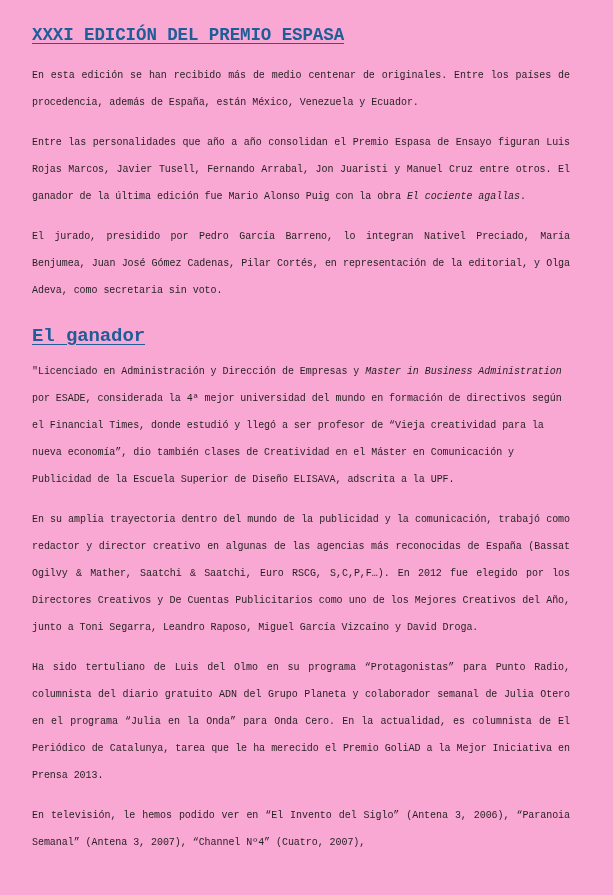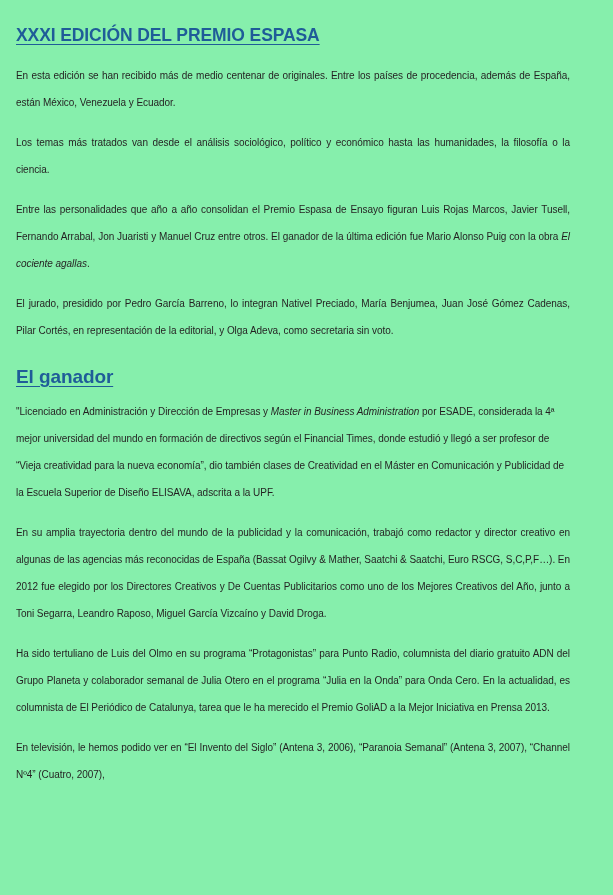--- a/index.html
+++ b/index.html
@@ -11,23 +11,24 @@
     width: 613px;
     height: 895px;
     overflow: hidden;
     font-family: "Liberation Sans", sans-serif;
     color: #231f20;
   }
   .page {
     position: relative;
     width: 613px;
     height: 895px;
-    background: #86efac;
+    background: #f9a8d4;
     box-sizing: border-box;
-    padding: 0 43px 0 16px;
+    padding: 0 43px 0 32px;
+    font-family: Liberation Mono, monospace;
   }
   .doc-body {
     padding-top: 24px;
   }
   h1.section-title {
     font-size: 17.5px;
     line-height: 22px;
     font-weight: bold;
     color: #1f5c98;
     text-decoration: underline;
@@ -66,21 +67,20 @@
 </style>
 </head>
 <body style="background: rgb(255, 255, 255); color: rgb(35, 31, 32);">
 
 <div class="page">
   <div class="doc-body">
 
     <h1 class="section-title" style="color: rgb(31, 92, 152);">XXXI EDICIÓN DEL PREMIO ESPASA</h1>
 
     <p class="para">En esta edición se han recibido más de medio centenar de originales. Entre los países de procedencia, además de España, están México, Venezuela y Ecuador.</p>
-    <p class="para">Los temas más tratados van desde el análisis sociológico, político y económico hasta las humanidades, la filosofía o la ciencia.</p>
     <p class="para">Entre las personalidades que año a año consolidan el Premio Espasa de Ensayo figuran Luis Rojas Marcos, Javier Tusell, Fernando Arrabal, Jon Juaristi y Manuel Cruz entre otros. El ganador de la última edición fue Mario Alonso Puig con la obra <span class="it">El cociente agallas</span>.</p>
     <p class="para">El jurado, presidido por Pedro García Barreno, lo integran Nativel Preciado, María Benjumea, Juan José Gómez Cadenas, Pilar Cortés, en representación de la editorial, y Olga Adeva, como secretaria sin voto.</p>
 
     <h2 class="section-title" style="color: rgb(31, 92, 152);">El ganador</h2>
 
     <p class="para left-align">"Licenciado en Administración y Dirección de Empresas y <span class="it">Master in Business Administration</span> por ESADE, considerada la 4ª mejor universidad del mundo en formación de directivos según el Financial Times, donde estudió y llegó a ser profesor de “Vieja creatividad para la nueva economía”, dio también clases de Creatividad en el Máster en Comunicación y Publicidad de la Escuela Superior de Diseño ELISAVA, adscrita a la UPF.</p>
     <p class="para">En su amplia trayectoria dentro del mundo de la publicidad y la comunicación, trabajó como redactor y director creativo en algunas de las agencias más reconocidas de España (Bassat Ogilvy &amp; Mather, Saatchi &amp; Saatchi, Euro RSCG, S,C,P,F…). En 2012 fue elegido por los Directores Creativos y De Cuentas Publicitarios como uno de los Mejores Creativos del Año, junto a Toni Segarra, Leandro Raposo, Miguel García Vizcaíno y David Droga.</p>
     <p class="para">Ha sido tertuliano de Luis del Olmo en su programa “Protagonistas” para Punto Radio, columnista del diario gratuito ADN del Grupo Planeta y colaborador semanal de Julia Otero en el programa “Julia en la Onda” para Onda Cero. En la actualidad, es columnista de El Periódico de Catalunya, tarea que le ha merecido el Premio GoliAD a la Mejor Iniciativa en Prensa 2013.</p>
     <p class="para">En televisión, le hemos podido ver en “El Invento del Siglo” (Antena 3, 2006), “Paranoia Semanal” (Antena 3, 2007), “Channel Nº4” (Cuatro, 2007),</p>
   </div>

